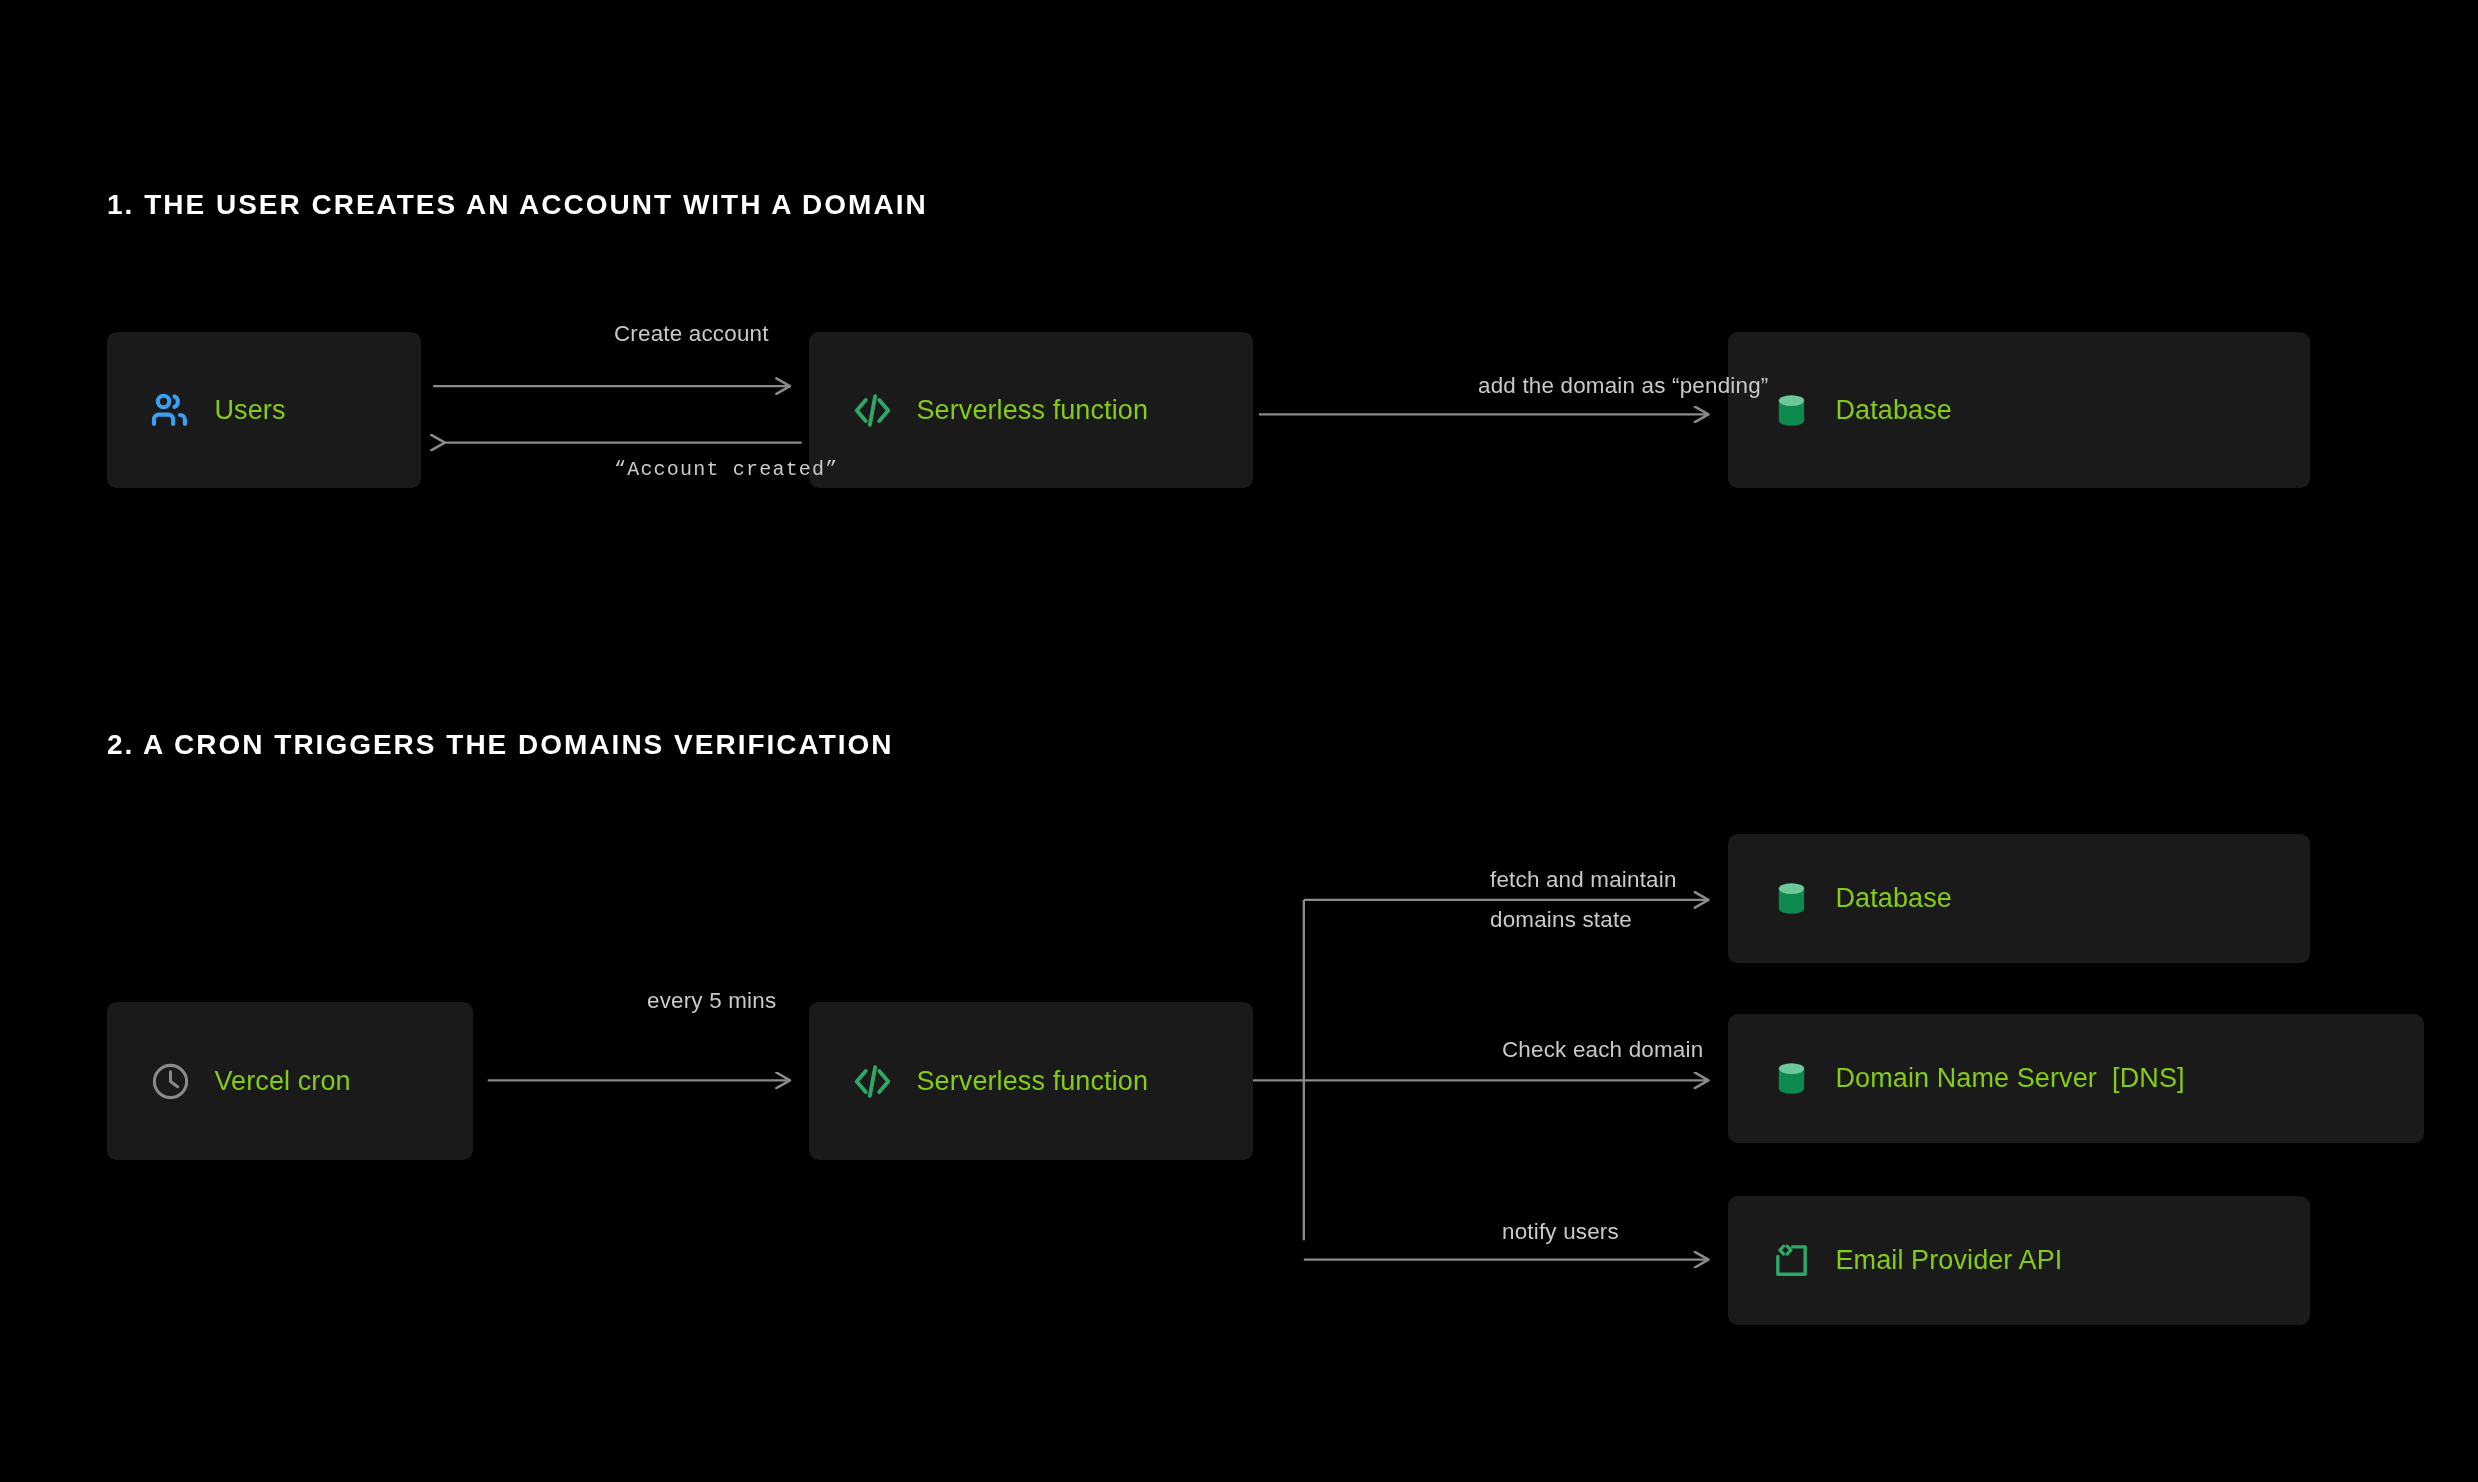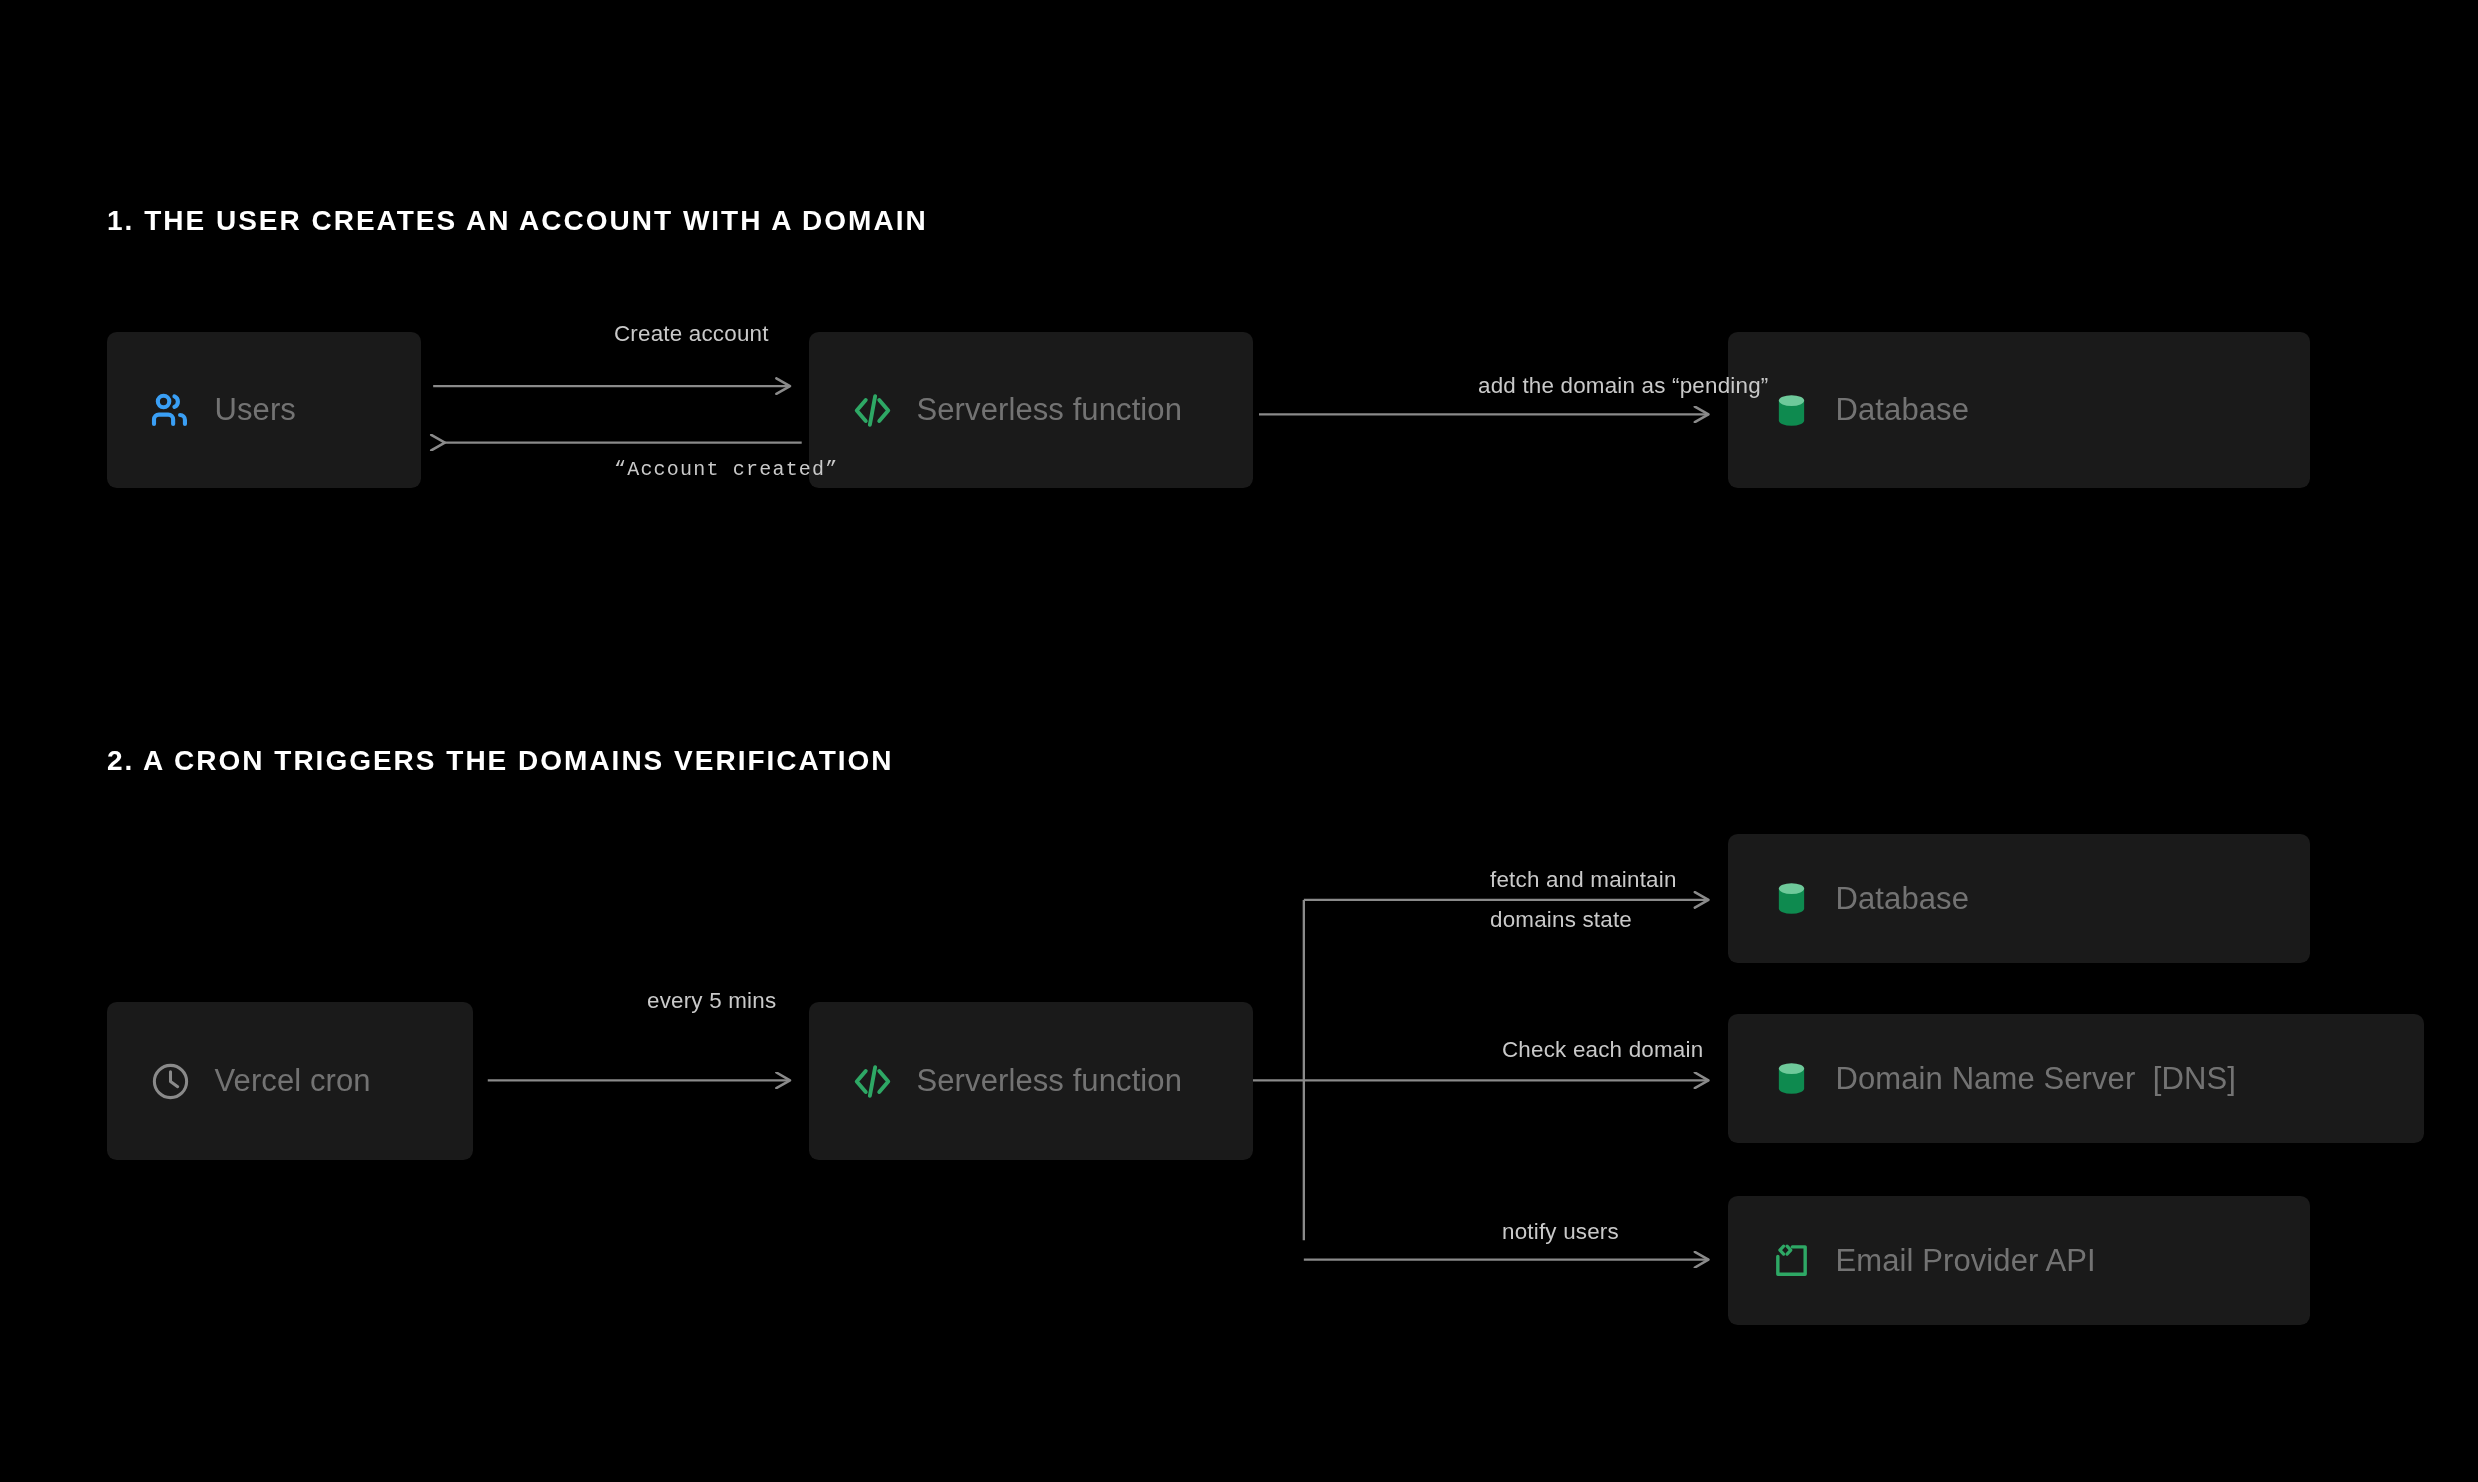--- a/index.html
+++ b/index.html
@@ -23,43 +23,42 @@
   
   .section-heading {
     position: absolute;
     color: #ffffff;
     font-family: "Liberation Sans", sans-serif;
     font-size: 28px;
     font-weight: 700;
     letter-spacing: 2px;
     white-space: nowrap;
     text-transform: uppercase;
-    margin-top: 16px;
   }
   #heading-1 { left: 107px; top: 189px; }
   #heading-2 { left: 107px; top: 729px; }
 
   
   .node {
     position: absolute;
     background: #1a1a1a;
     border-radius: 9.8px;
     display: flex;
     align-items: center;
     box-sizing: border-box;
   }
   .node-inner {
     display: flex;
     align-items: center;
     gap: 21.5px;
     padding-left: 41px;
   }
   .node-label {
-    color: #737373;
-    font-size: 31px;
+    color: #84cc16;
+    font-size: 27px;
     font-weight: 400;
     white-space: pre;
     letter-spacing: 0.1px;
   }
   .icon-slot {
     width: 45px;
     height: 45px;
     flex: 0 0 45px;
     display: flex;
     align-items: center;

